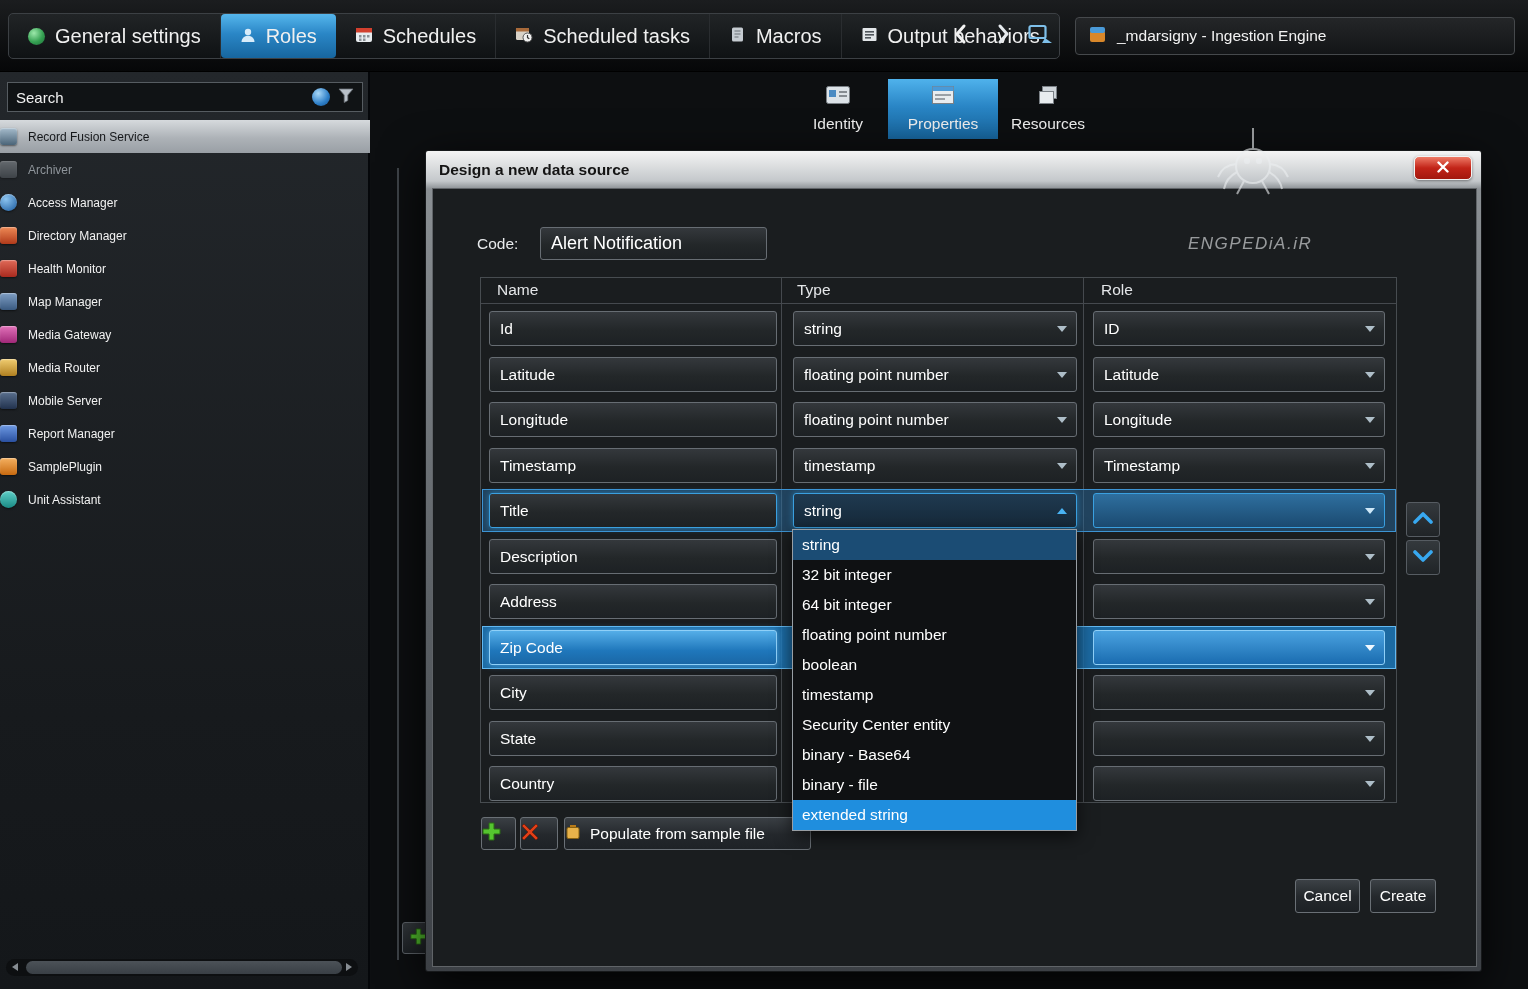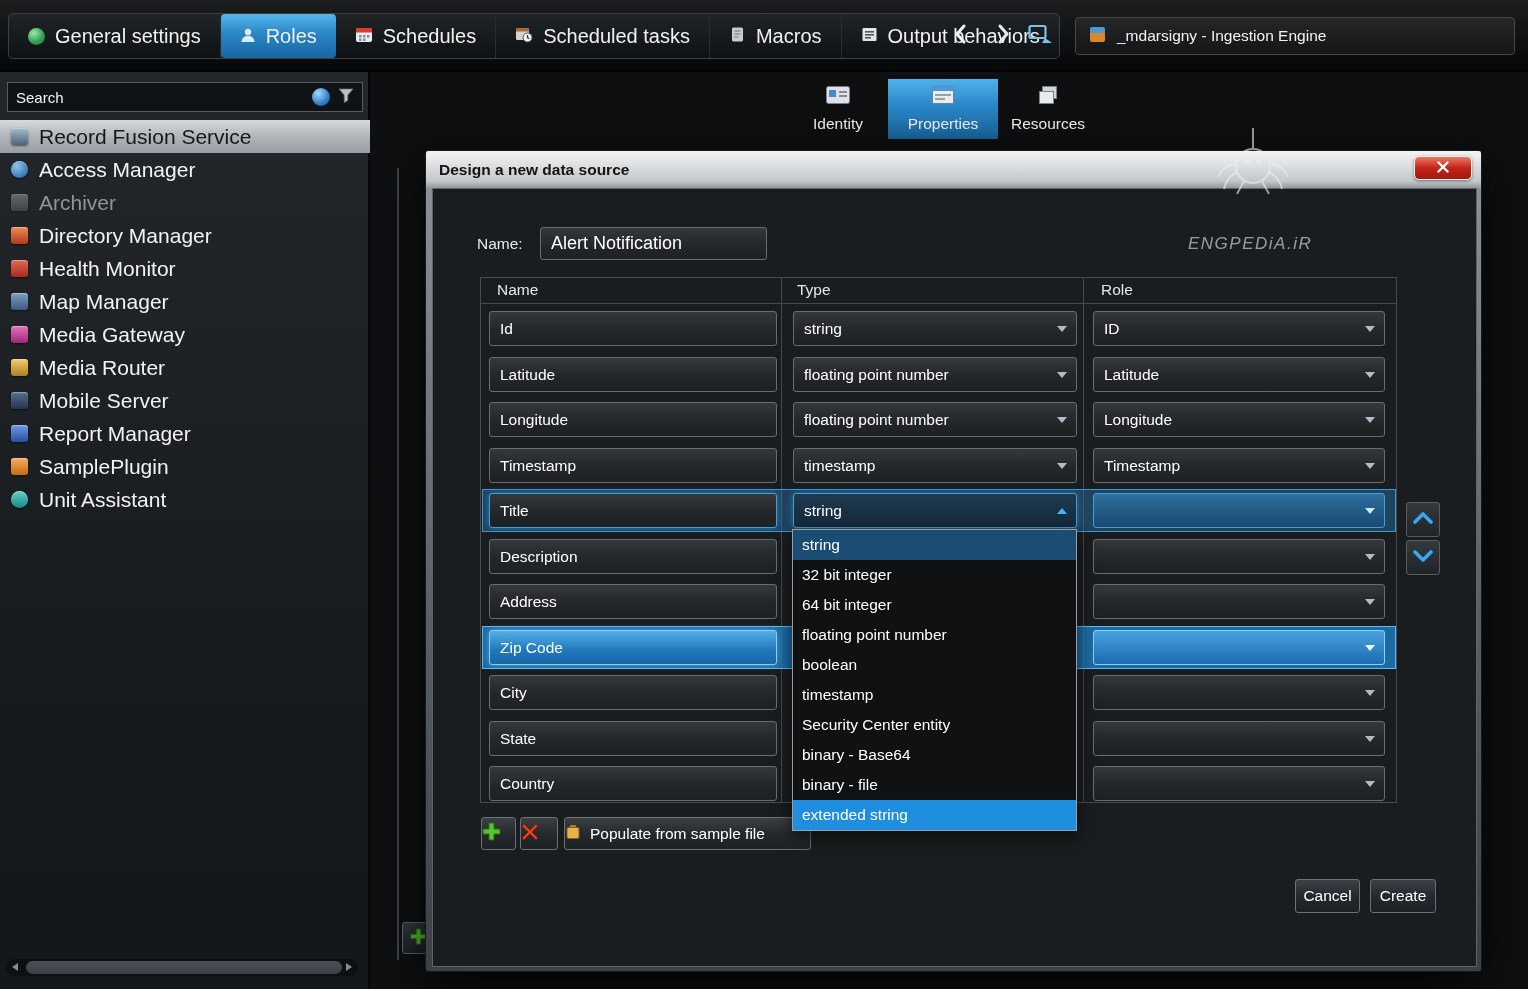--- a/index.html
+++ b/index.html
@@ -34,22 +34,22 @@
              background:linear-gradient(#23272b,#171a1d 70%,#14171a);
              border-right:2px solid #05070a; }
   .searchrow { position:absolute; left:7px; top:10px; width:356px; height:30px;
                background:#101315; border:1px solid #565c61; display:flex;
                align-items:center; padding:0 8px; gap:8px; }
   .searchinput { flex:1; background:transparent; border:none; outline:none;
                  color:#f2f2f2; font-size:15px; font-family:inherit; }
   .sico-sphere { width:18px; height:18px; border-radius:50%;
                  background:radial-gradient(circle at 35% 30%, #a8d8f8, #2e7fc8 60%, #16508a); }
   .slist { position:absolute; left:0; top:48px; width:370px; list-style:none; }
-  .sitem { height:33px; display:flex; align-items:center; gap:11px; padding-left:11px;
-           color:#f2f2f2; font-size:21px; cursor:default; }
+  .sitem { height:33px; display:flex; align-items:center; gap:11px; padding-left:0;
+           color:#f2f2f2; font-size:12px; cursor:default; }
   .sitem.selected { background:linear-gradient(#d6dadd,#adb2b7 55%,#999fa5);
                     color:#15171a; }
   .sitem.disabled { color:#8e949a; }
   .sitem.disabled .sicon { opacity:.55; }
   .sicon { width:17px; height:17px; border-radius:3px; flex:0 0 auto;
            box-shadow:inset 0 1px 1px rgba(255,255,255,.35), 0 1px 2px rgba(0,0,0,.5); }
   .hscroll { position:absolute; left:6px; bottom:13px; width:352px; height:17px;
              background:#0d0f11; border-radius:9px; }
   .hthumb { position:absolute; left:20px; top:2px; width:316px; height:13px;
             background:linear-gradient(#4c5258,#393f45); border-radius:7px; }
@@ -259,27 +259,27 @@
       <span class="sico-sphere"></span>
       <span><svg width="16" height="16" viewBox="0 0 16 16">
             <path d="M1 2 h14 l-5.2 6 v5.5 l-3.6 2 V8 z" fill="#b8c0c8" stroke="#6a7076" stroke-width="0.8"></path>
           </svg></span>
     </div>
     <ul class="slist">
       <li class="sitem selected">
         <span class="sicon" style="background:linear-gradient(#a6bccc,#4a6478)"></span>
         <span>Record Fusion Service</span>
       </li>
-      <li class="sitem">
-        <span class="sicon" style="border-radius:50%;background:radial-gradient(circle at 35% 30%,#8cc4f0,#1a5a9e)"></span>
-        <span>Access Manager</span>
-      </li>
       <li class="sitem disabled">
         <span class="sicon" style="background:linear-gradient(#9aa0a6,#565c62)"></span>
         <span>Archiver</span>
+      </li>
+      <li class="sitem">
+        <span class="sicon" style="border-radius:50%;background:radial-gradient(circle at 35% 30%,#8cc4f0,#1a5a9e)"></span>
+        <span>Access Manager</span>
       </li>
       <li class="sitem">
         <span class="sicon" style="background:linear-gradient(#ee8a56,#b03a1a)"></span>
         <span>Directory Manager</span>
       </li>
       <li class="sitem">
         <span class="sicon" style="background:linear-gradient(#e06a58,#a82a1e)"></span>
         <span>Health Monitor</span>
       </li>
       <li class="sitem">
@@ -356,21 +356,21 @@
   <section class="dialog">
     <div class="dlg-title">Design a new data source</div>
     <div class="close-btn">
       <span><svg width="12" height="12" viewBox="0 0 12 12">
             <path d="M1.5 1.5 L10.5 10.5 M10.5 1.5 L1.5 10.5" stroke="#fff" stroke-width="2.4" stroke-linecap="round"></path>
           </svg></span>
     </div>
 
     <div class="dlg-body">
 
-      <label class="name-label">Name:</label>
+      <label class="name-label">Code:</label>
       <input class="name-input" value="Alert Notification" style="">
 
       <div class="grid">
         <div class="vsep v1"></div>
         <div class="vsep v2"></div>
         <div class="ghead">
           <span class="h h1">Name</span>
           <span class="h h2">Type</span>
           <span class="h h3">Role</span>
         </div>

